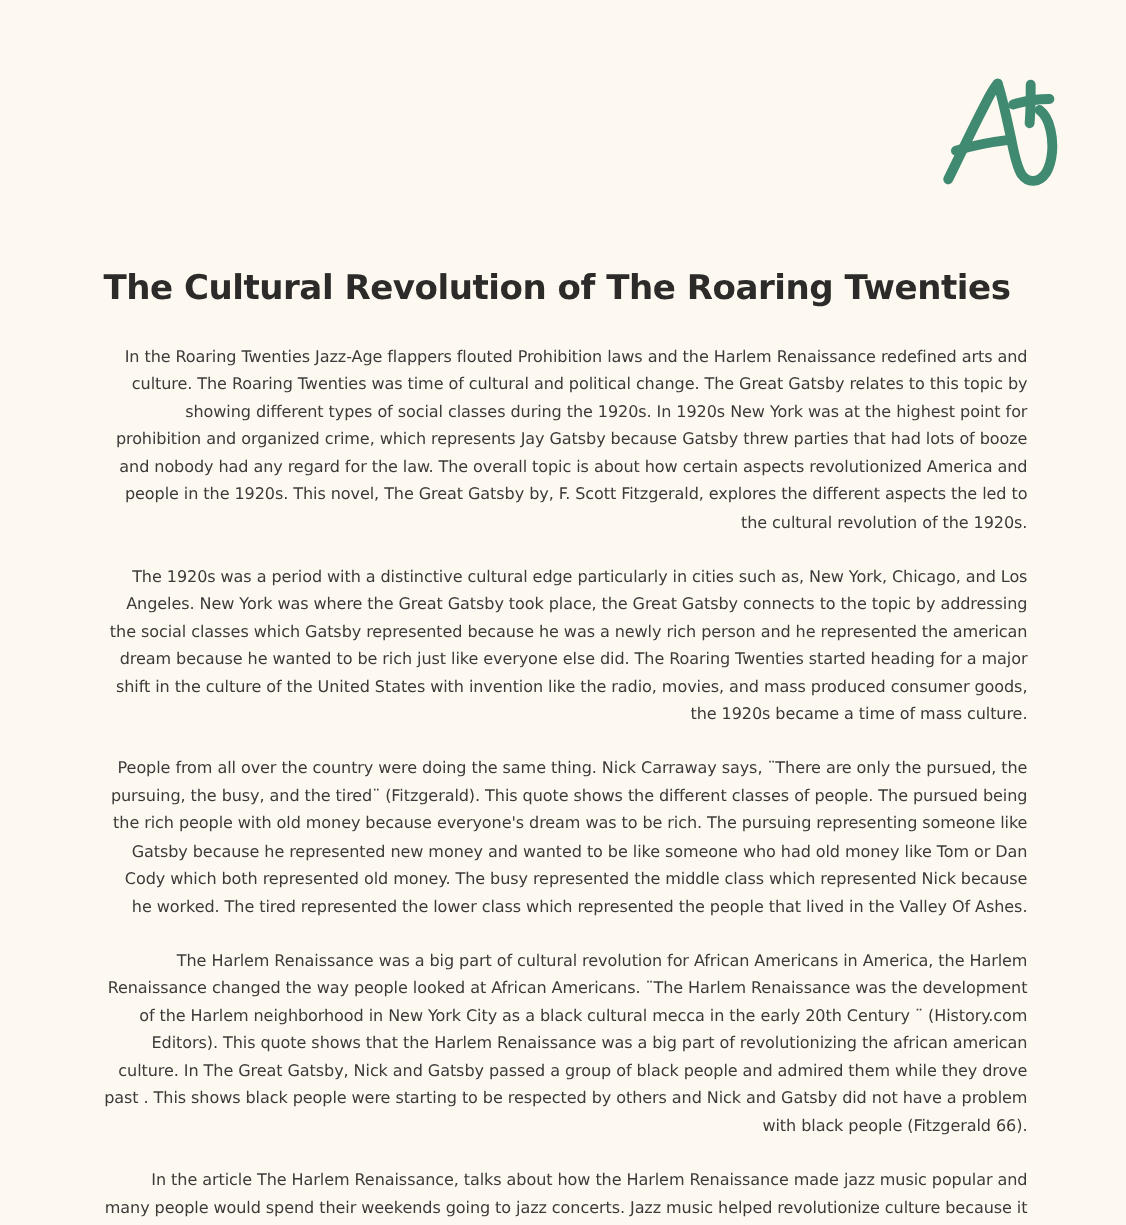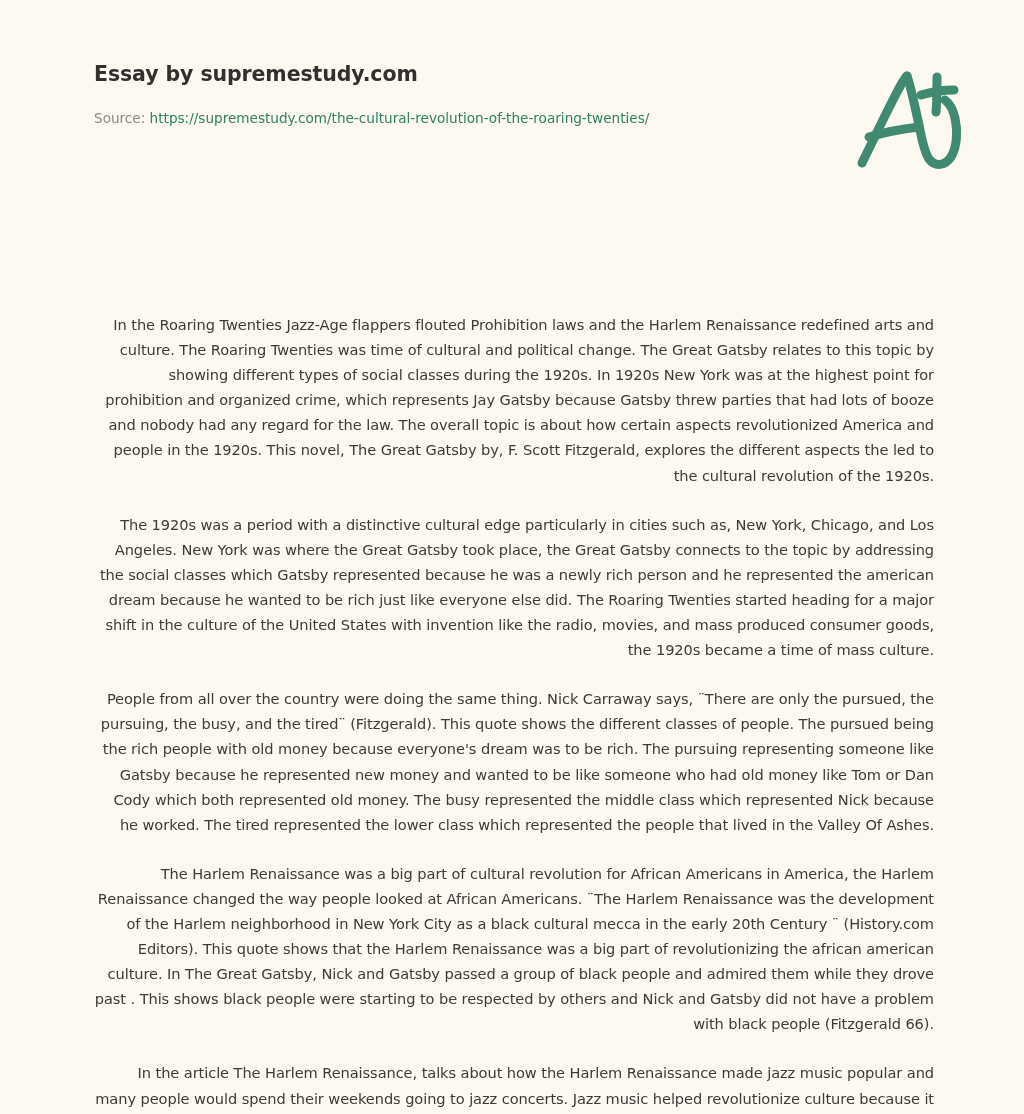--- a/index.html
+++ b/index.html
@@ -103,45 +103,39 @@
   }
   .article p:last-child {
     margin-bottom: 0;
   }
 </style>
 </head>
 <body>
 
 <div class="page">
 
-  <div class="header">
-    <div class="byline">Essay by supremestudy.com</div>
-    <div class="source-line">
-      <span class="source-label">Source:</span>
-      <span class="source-url">https://supremestudy.com/the-cultural-revolution-of-the-roaring-twenties/</span>
-    </div>
-  </div>
 
   <div class="logo">
     <svg viewBox="0 0 120 112" xmlns="http://www.w3.org/2000/svg" aria-hidden="true">
       <g fill="none" stroke="#3f8a70" stroke-linecap="round" stroke-linejoin="round">
 
         <path d="M13 100 C20 86, 34 56, 46 33 C50 25, 54 17, 58 13" stroke-width="9"></path>
 
         <path d="M58 13 C62 24, 66 44, 70 62 C73 78, 76 90, 80 96 C86 104, 96 103, 102 94 C108 84, 109 68, 106 55 C104 46, 100 40, 96 37" stroke-width="9"></path>
 
         <path d="M20 74 C33 70, 53 66, 70 64" stroke-width="9"></path>
 
         <path d="M72 32 C82 29, 95 27, 105 27" stroke-width="9"></path>
 
         <path d="M88 14 C88 24, 88 38, 87 49" stroke-width="9"></path>
       </g>
     </svg>
   </div>
 
+  <h1 class="doc-title">The Cultural Revolution of The Roaring Twenties</h1>
 
   <div class="article">
     <p>In the Roaring Twenties Jazz-Age flappers flouted Prohibition laws and the Harlem Renaissance redefined arts and culture. The Roaring Twenties was time of cultural and political change. The Great Gatsby relates to this topic by showing different types of social classes during the 1920s. In 1920s New York was at the highest point for prohibition and organized crime, which represents Jay Gatsby because Gatsby threw parties that had lots of booze and nobody had any regard for the law. The overall topic is about how certain aspects revolutionized America and people in the 1920s. This novel, The Great Gatsby by, F. Scott Fitzgerald, explores the different aspects the led to the cultural revolution of the 1920s.</p>
     <p>The 1920s was a period with a distinctive cultural edge particularly in cities such as, New York, Chicago, and Los Angeles. New York was where the Great Gatsby took place, the Great Gatsby connects to the topic by addressing the social classes which Gatsby represented because he was a newly rich person and he represented the american dream because he wanted to be rich just like everyone else did. The Roaring Twenties started heading for a major shift in the culture of the United States with invention like the radio, movies, and mass produced consumer goods, the 1920s became a time of mass culture.</p>
     <p>People from all over the country were doing the same thing. Nick Carraway says, ¨There are only the pursued, the pursuing, the busy, and the tired¨ (Fitzgerald). This quote shows the different classes of people. The pursued being the rich people with old money because everyone's dream was to be rich. The pursuing representing someone like Gatsby because he represented new money and wanted to be like someone who had old money like Tom or Dan Cody which both represented old money. The busy represented the middle class which represented Nick because he worked. The tired represented the lower class which represented the people that lived in the Valley Of Ashes.</p>
     <p>The Harlem Renaissance was a big part of cultural revolution for African Americans in America, the Harlem Renaissance changed the way people looked at African Americans. ¨The Harlem Renaissance was the development of the Harlem neighborhood in New York City as a black cultural mecca in the early 20th Century ¨ (History.com Editors). This quote shows that the Harlem Renaissance was a big part of revolutionizing the african american culture. In The Great Gatsby, Nick and Gatsby passed a group of black people and admired them while they drove past . This shows black people were starting to be respected by others and Nick and Gatsby did not have a problem with black people (Fitzgerald 66).</p>
     <p>In the article The Harlem Renaissance, talks about how the Harlem Renaissance made jazz music popular and many people would spend their weekends going to jazz concerts. Jazz music helped revolutionize culture because it gave people another option to do something. ¨Some white reside</p>
   </div>
 
 </div>

